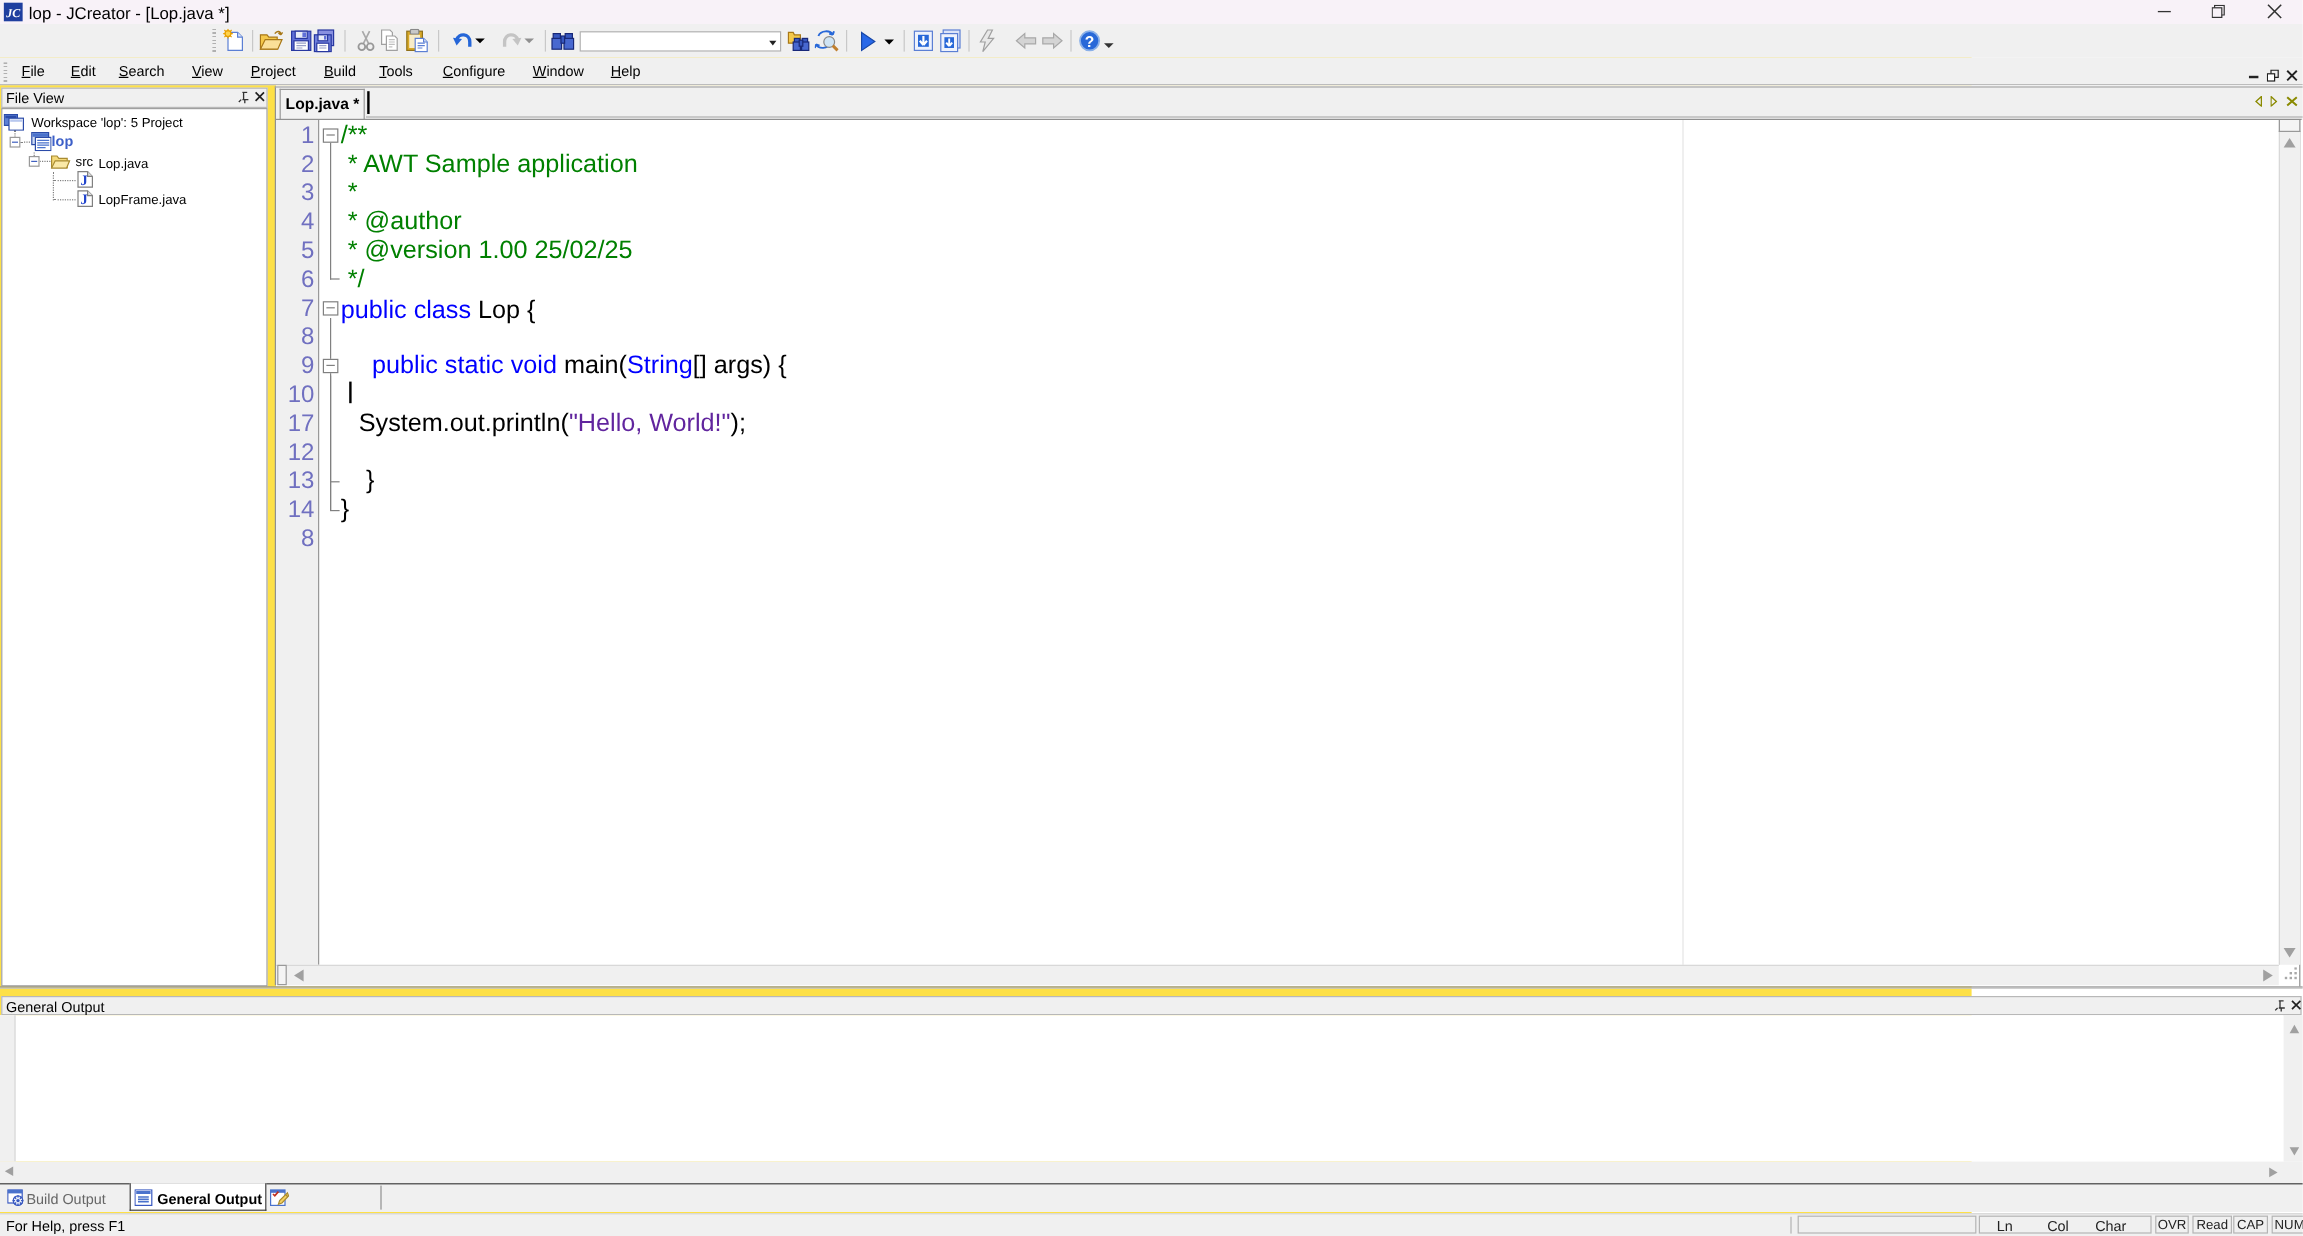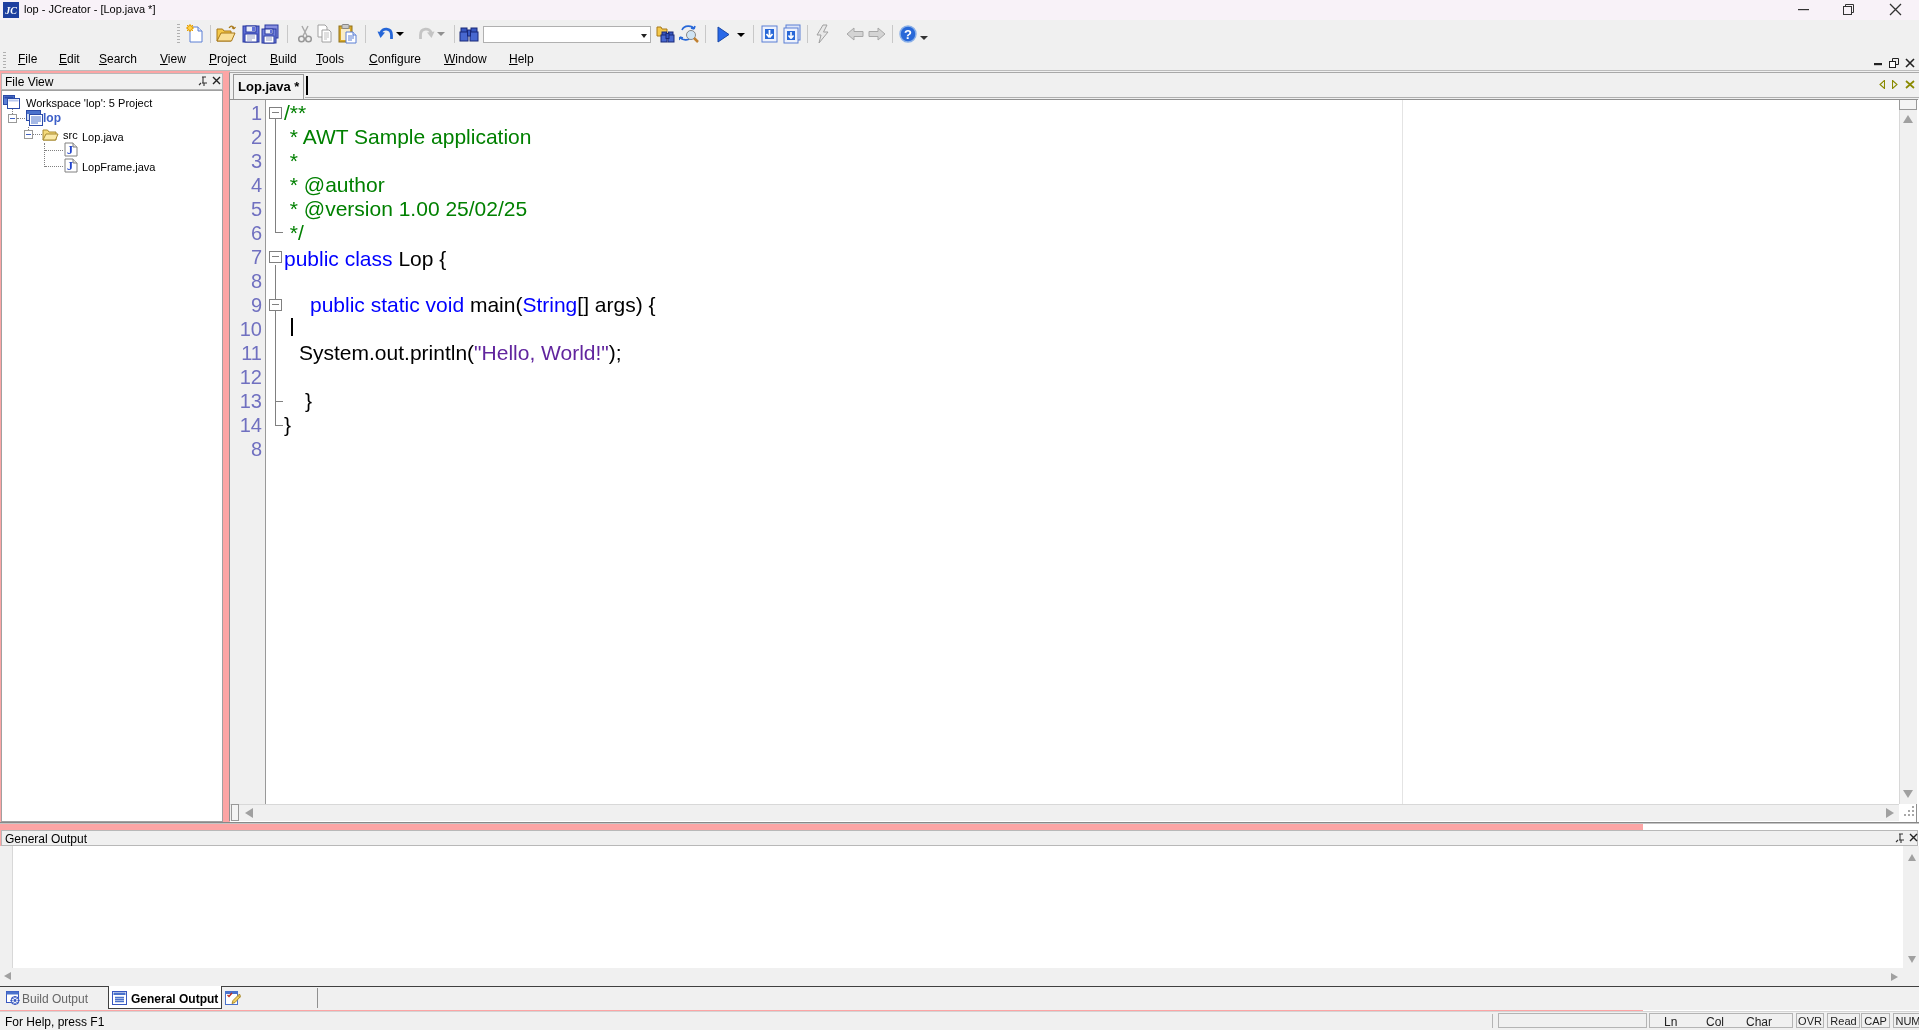--- a/index.html
+++ b/index.html
@@ -1,22 +1,22 @@
 <!DOCTYPE html>
 <html><head>
 <meta charset="utf-8">
 <style>
 * { margin:0; padding:0; box-sizing:border-box; }
 html,body { width:1919px; height:1030px; overflow:hidden; }
-#root { position:relative; width:1643px; height:1030px; background:#fca5a5;
+#root { position:relative; width:1643px; height:1030px; background:#fde047;
   font-family:"Liberation Sans", sans-serif; font-size:12px; color:#000; }
 .abs { position:absolute; }
 
 #titlebar { left:0; top:0; width:1919px; height:20px; background:#f8f2f8; }
-#titletext { left:24px; top:3px; font-size:11px; color:#000; }
+#titletext { left:24px; top:3px; font-size:14px; color:#000; }
 
 #toolbar { left:0; top:20px; width:1919px; height:28px; background:#f0f0f0; }
 .tsep { position:absolute; top:25px; width:1px; height:18px; background:#c8c8c8; }
 .grip { position:absolute; width:5px; background-image:repeating-linear-gradient(to bottom,#b0b0b0 0 1px,transparent 1px 3px); background-size:3px 100%; background-repeat:no-repeat; }
 .ticon { position:absolute; top:24px; width:20px; height:20px; }
 .darr { position:absolute; width:0; height:0; border-left:4px solid transparent; border-right:4px solid transparent; border-top:4px solid #000; }
 .darrg { border-top-color:#909090; }
 
 #menubar { left:0; top:48px; width:1919px; height:23px; background:#f0f0f0; }
 .mitem { position:absolute; top:52px; font-size:12px; color:#000; }
@@ -319,21 +319,21 @@
     <div class="lnum" style="top:1px">1</div>
     <div class="lnum" style="top:25px">2</div>
     <div class="lnum" style="top:49px">3</div>
     <div class="lnum" style="top:73px">4</div>
     <div class="lnum" style="top:97px">5</div>
     <div class="lnum" style="top:121px">6</div>
     <div class="lnum" style="top:145px">7</div>
     <div class="lnum" style="top:169px">8</div>
     <div class="lnum" style="top:193px">9</div>
     <div class="lnum" style="top:217px">10</div>
-    <div class="lnum" style="top:241px">11</div>
+    <div class="lnum" style="top:241px">17</div>
     <div class="lnum" style="top:265px">12</div>
     <div class="lnum" style="top:289px">13</div>
     <div class="lnum" style="top:313px">14</div>
     <div class="lnum" style="top:337px">8</div>
 
     <div class="abs" style="left:45px;top:18px;width:1px;height:115px;background:#808080"></div>
     <div class="abs" style="left:45px;top:165px;width:1px;height:160px;background:#808080"></div>
     <div class="abs" style="left:45px;top:213px;width:1px;height:112px;background:#808080"></div>
     <div class="abs" style="left:45px;top:132px;width:8px;height:1px;background:#808080"></div>
     <div class="abs" style="left:45px;top:301px;width:8px;height:1px;background:#808080"></div>

